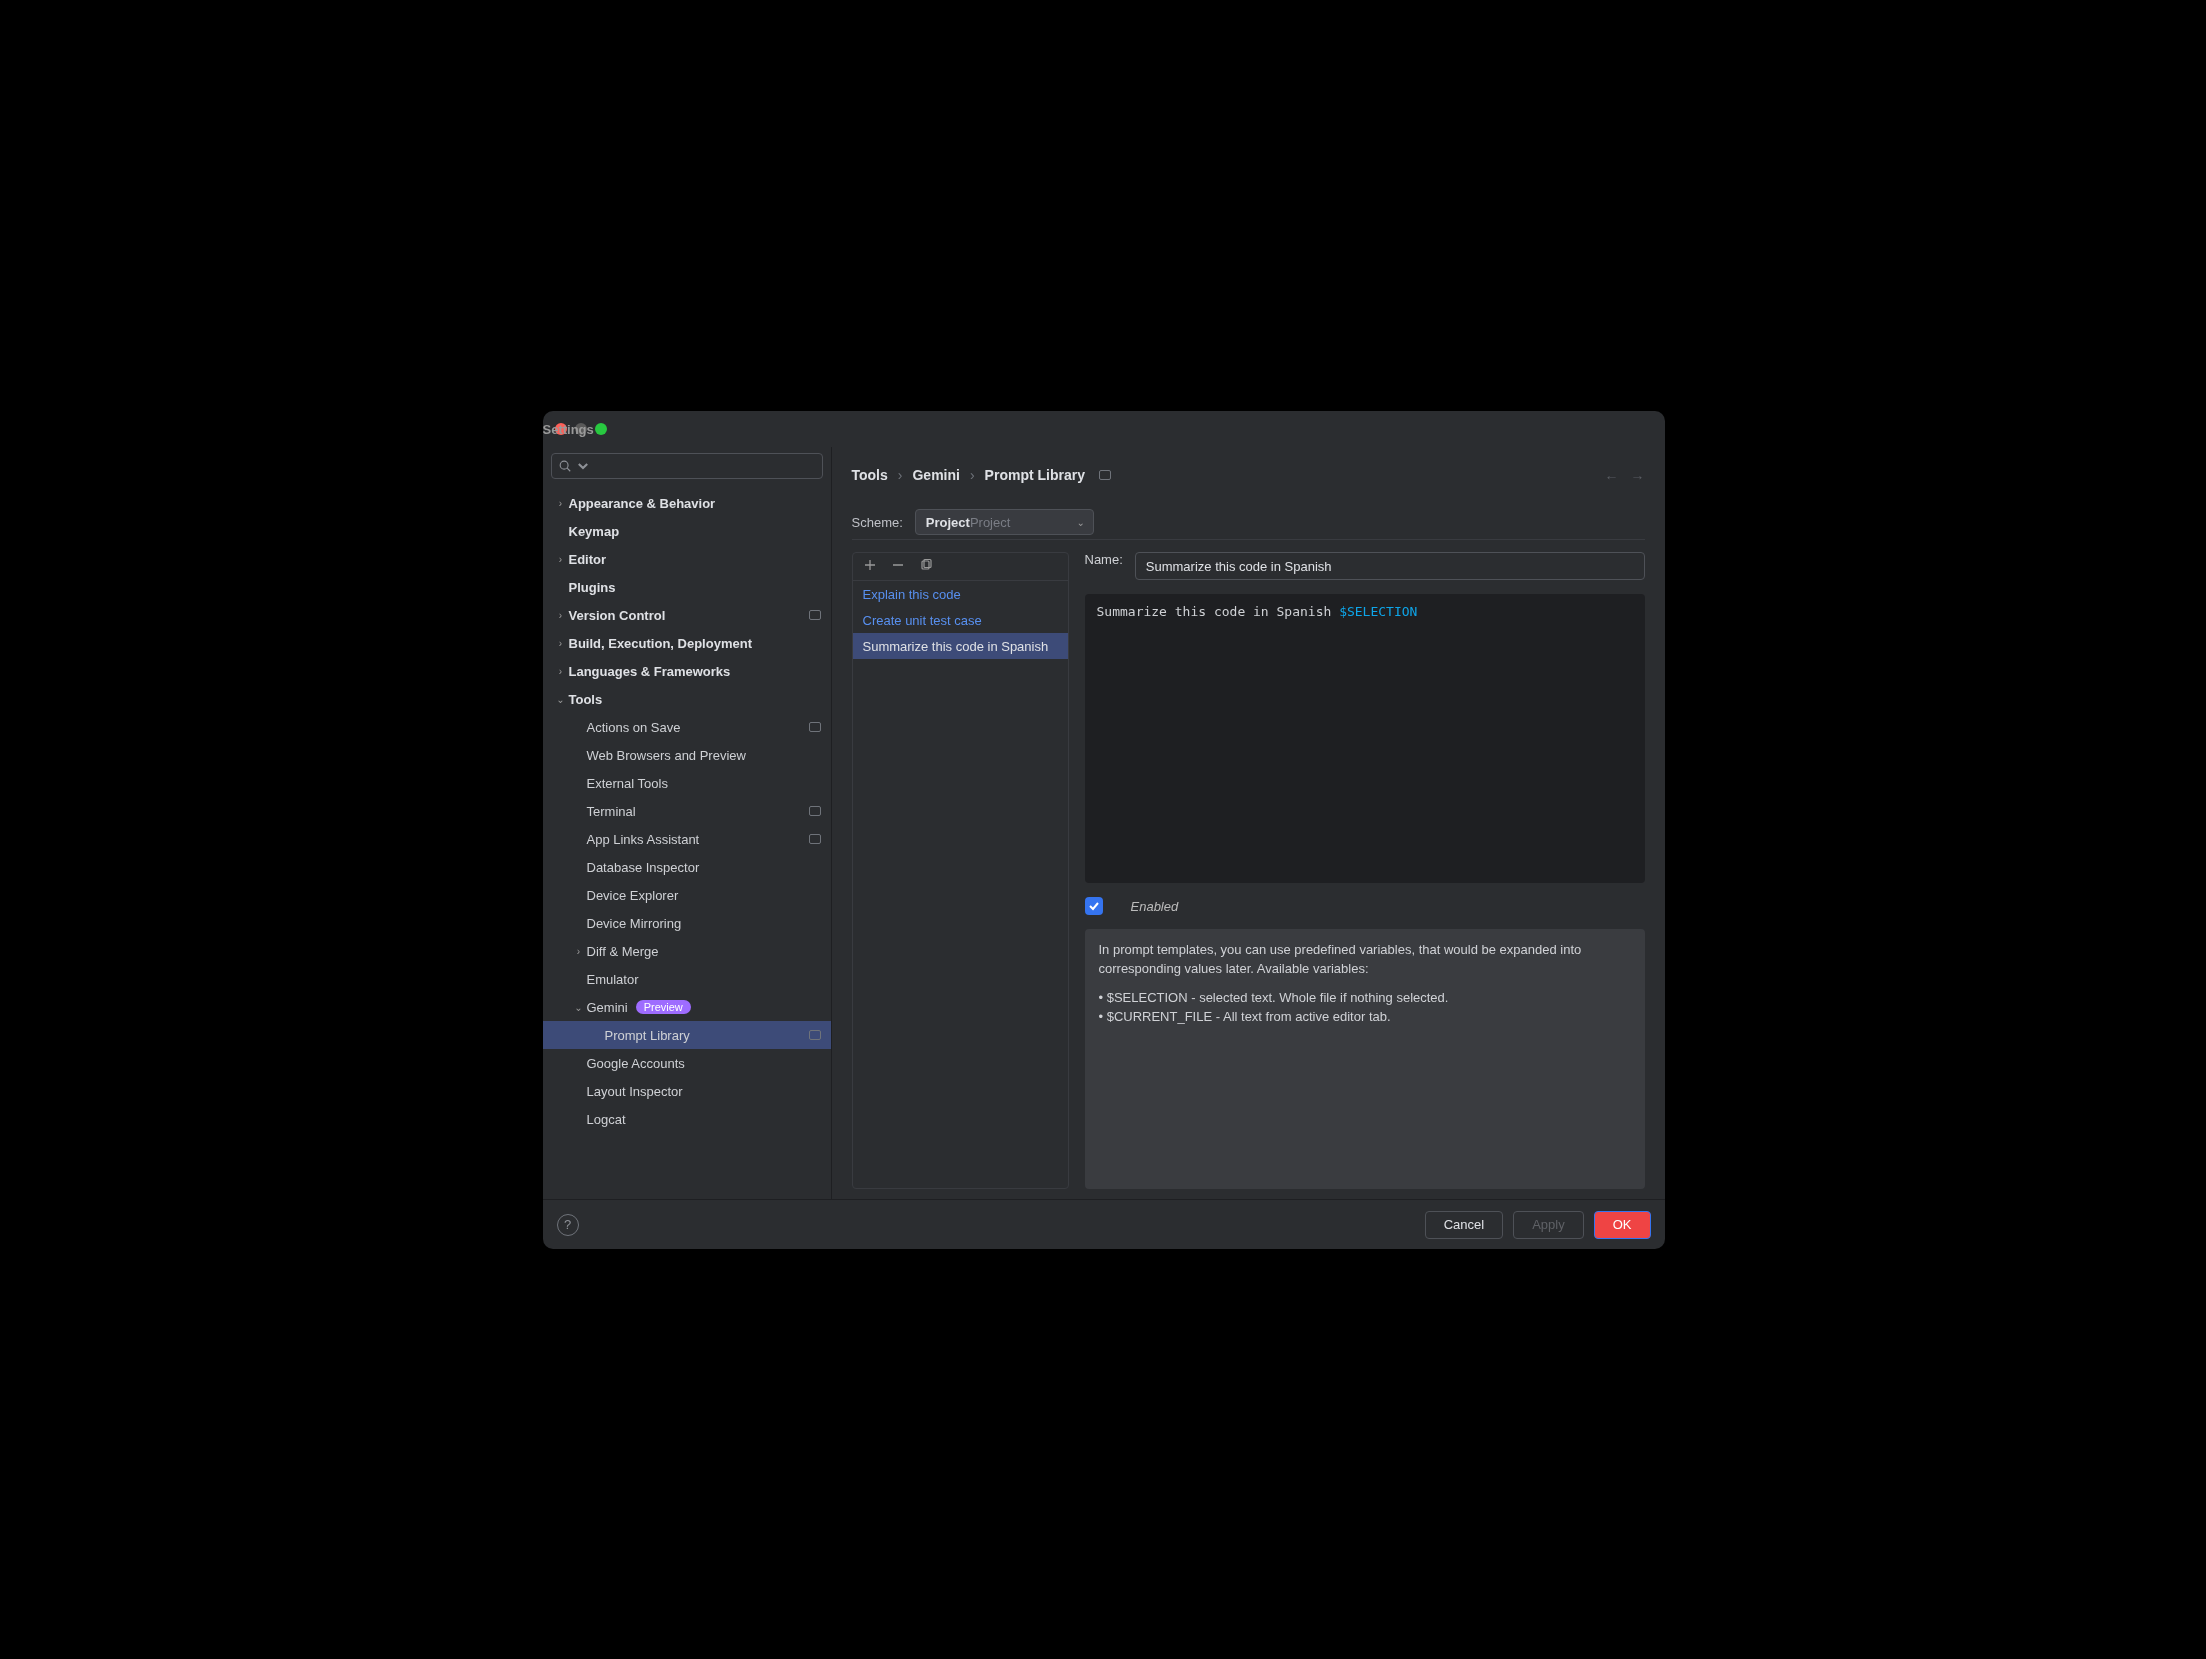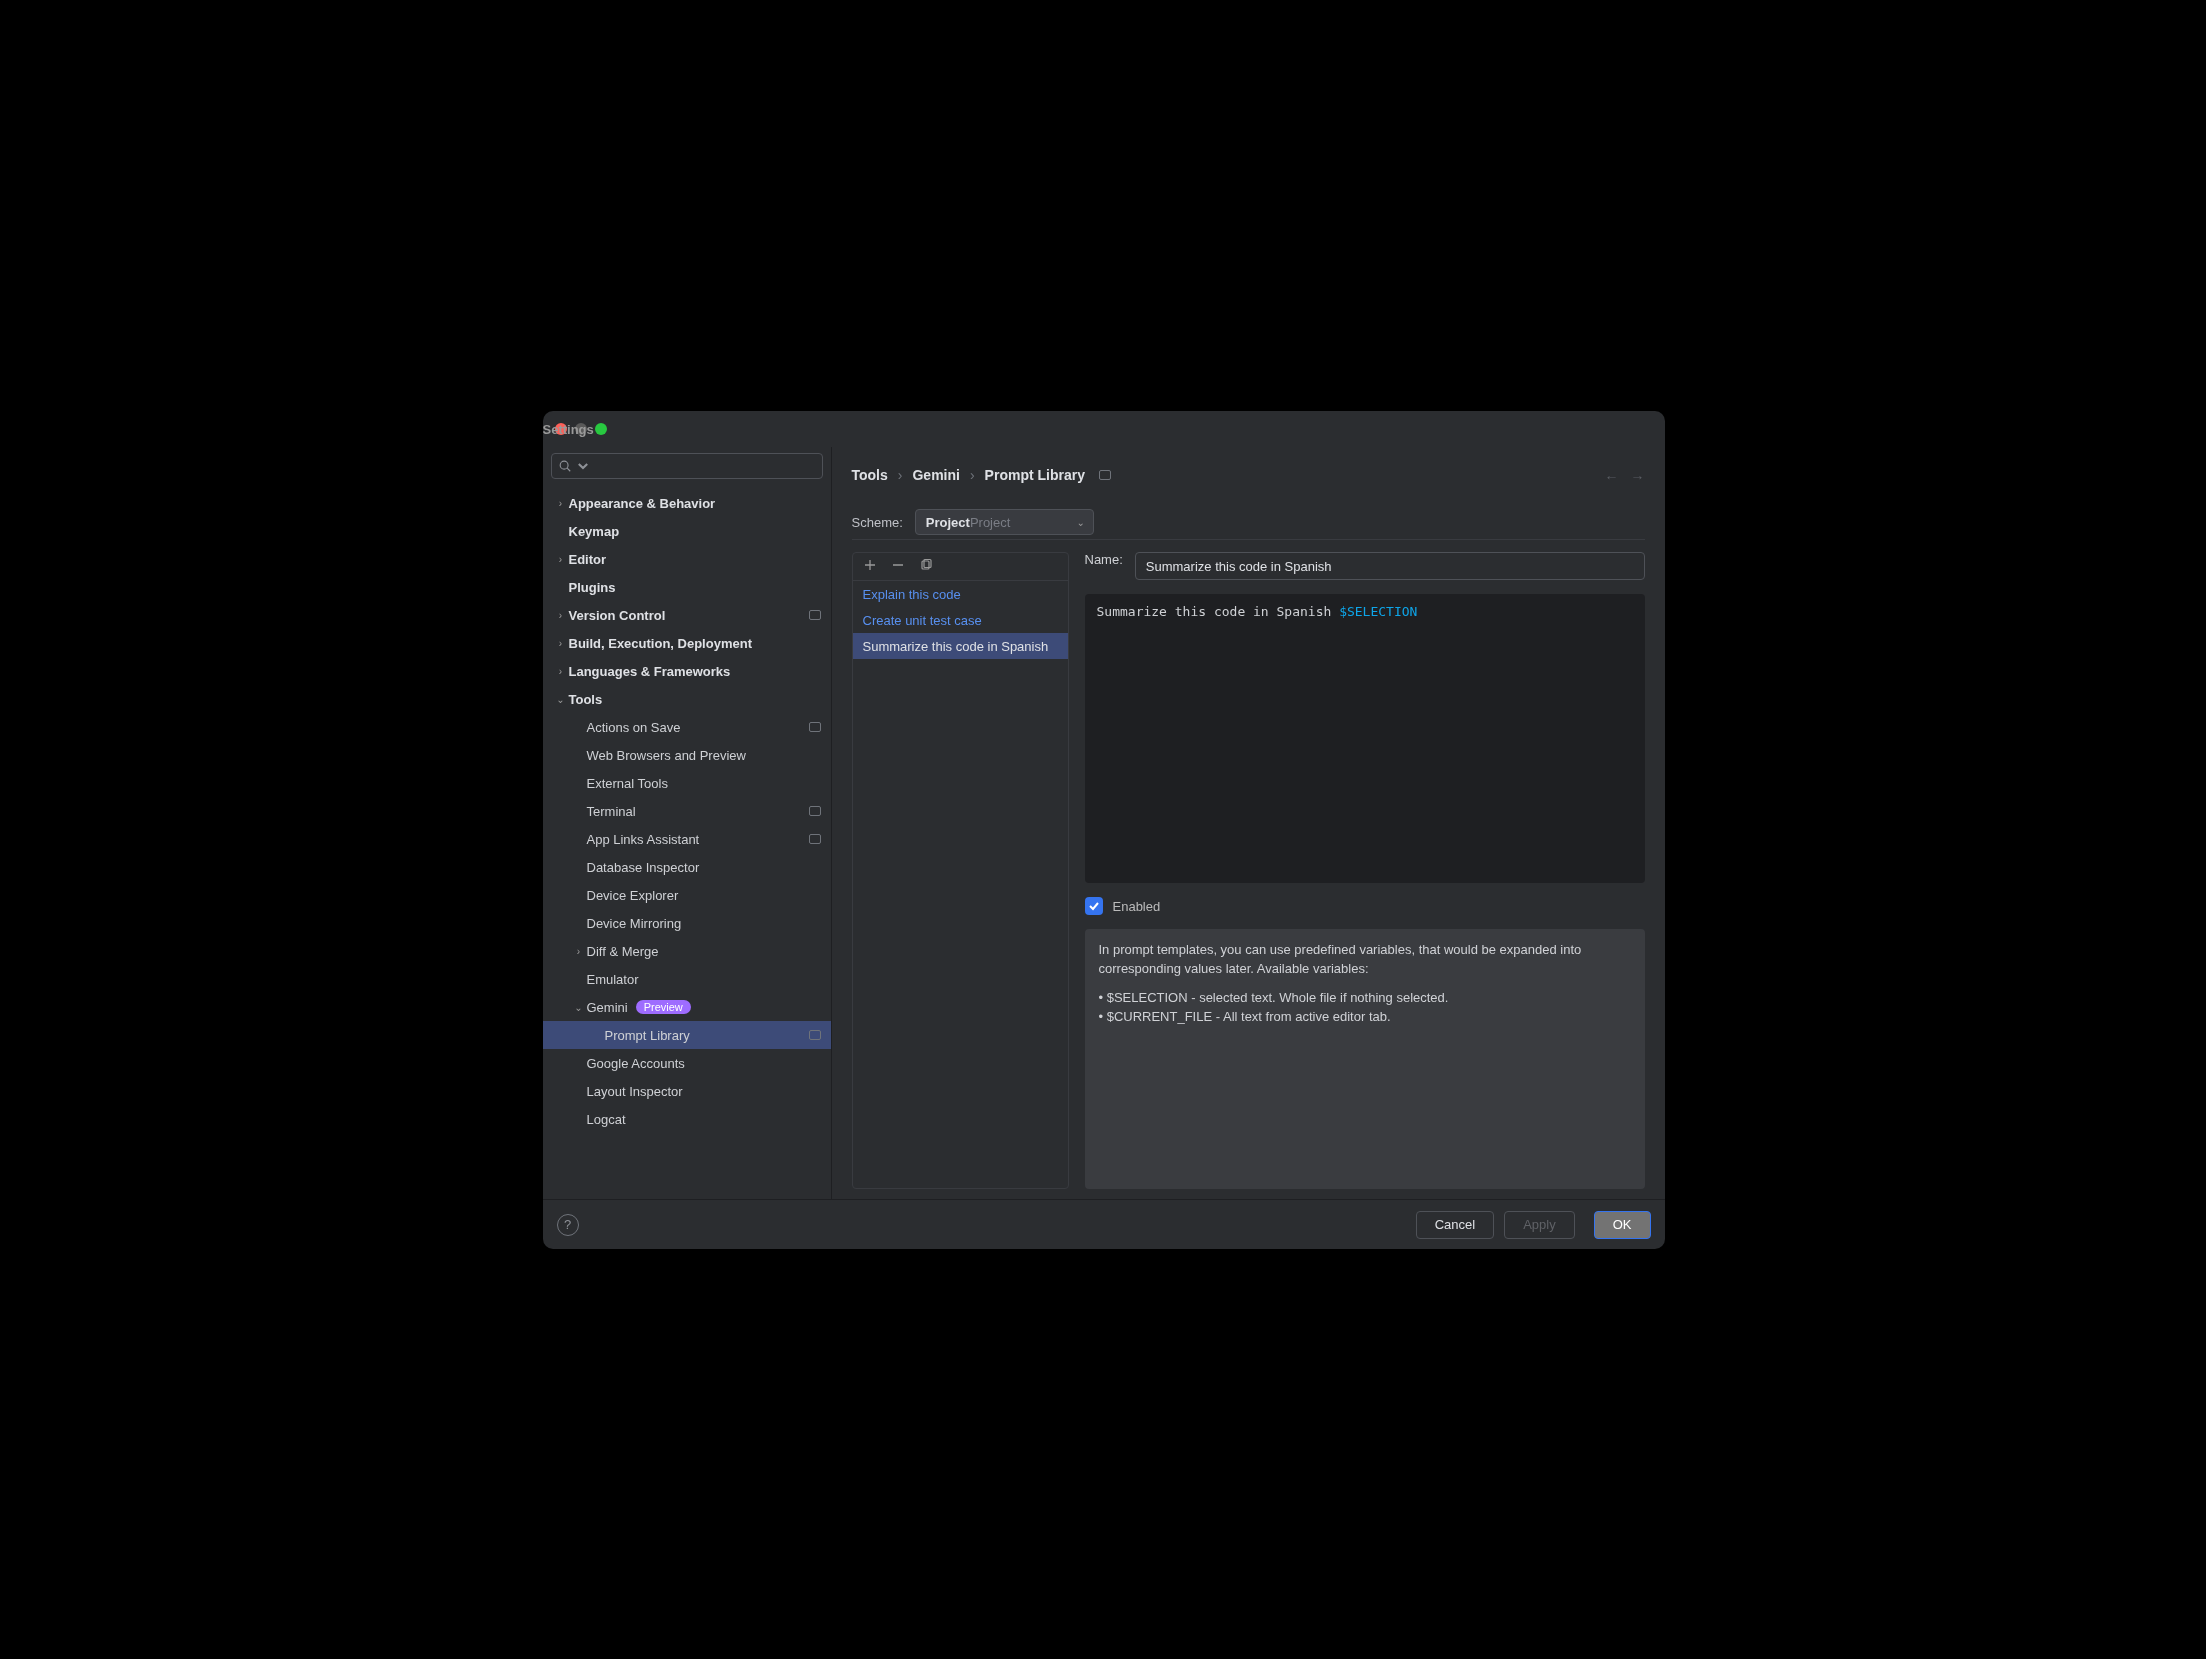--- a/index.html
+++ b/index.html
@@ -175,21 +175,21 @@
     border-radius: 4px;
     padding: 10px 12px;
     font-family: ui-monospace, "SF Mono", Menlo, Consolas, monospace;
     font-size: 13px;
     color: #cfd1d5;
     white-space: pre-wrap;
     overflow: auto;
   }
   .prompt-editor .var { color: #0ea5e9; }
   .enabled-row {
-    margin-top: 14px; display: flex; align-items: center; gap: 10px;
+    margin-top: 14px; display: flex; align-items: center; gap: 28px; font-style: italic;
   }
   .checkbox {
     width: 18px; height: 18px; border-radius: 4px;
     background: #3574f0; display: flex; align-items: center; justify-content: center;
   }
   .checkbox svg { width: 12px; height: 12px; }
   .help-box {
     margin-top: 14px;
     flex: 1;
     background: #3a3c40;
@@ -213,21 +213,21 @@
   }
   .footer .spacer { flex: 1; }
   .btn {
     height: 28px; padding: 0 18px;
     border-radius: 4px; border: 1px solid #4e5157;
     background: #2b2d30; color: #dfe1e5;
     display: flex; align-items: center; justify-content: center;
     cursor: pointer;
   }
   .btn.disabled { color: #5f6166; cursor: default; }
-  .btn.primary { background: #737373; border-color: #3574f0; color: #fff; margin-left: 9px; }
+  .btn.primary { background: #ef4444; border-color: #3574f0; color: #fff; }
 </style>
 </head>
 <body>
 
 <div class="window">
   <div class="titlebar">
     <div class="traffic-lights">
       <div class="tl red"></div>
       <div class="tl yellow"></div>
       <div class="tl green"></div>

